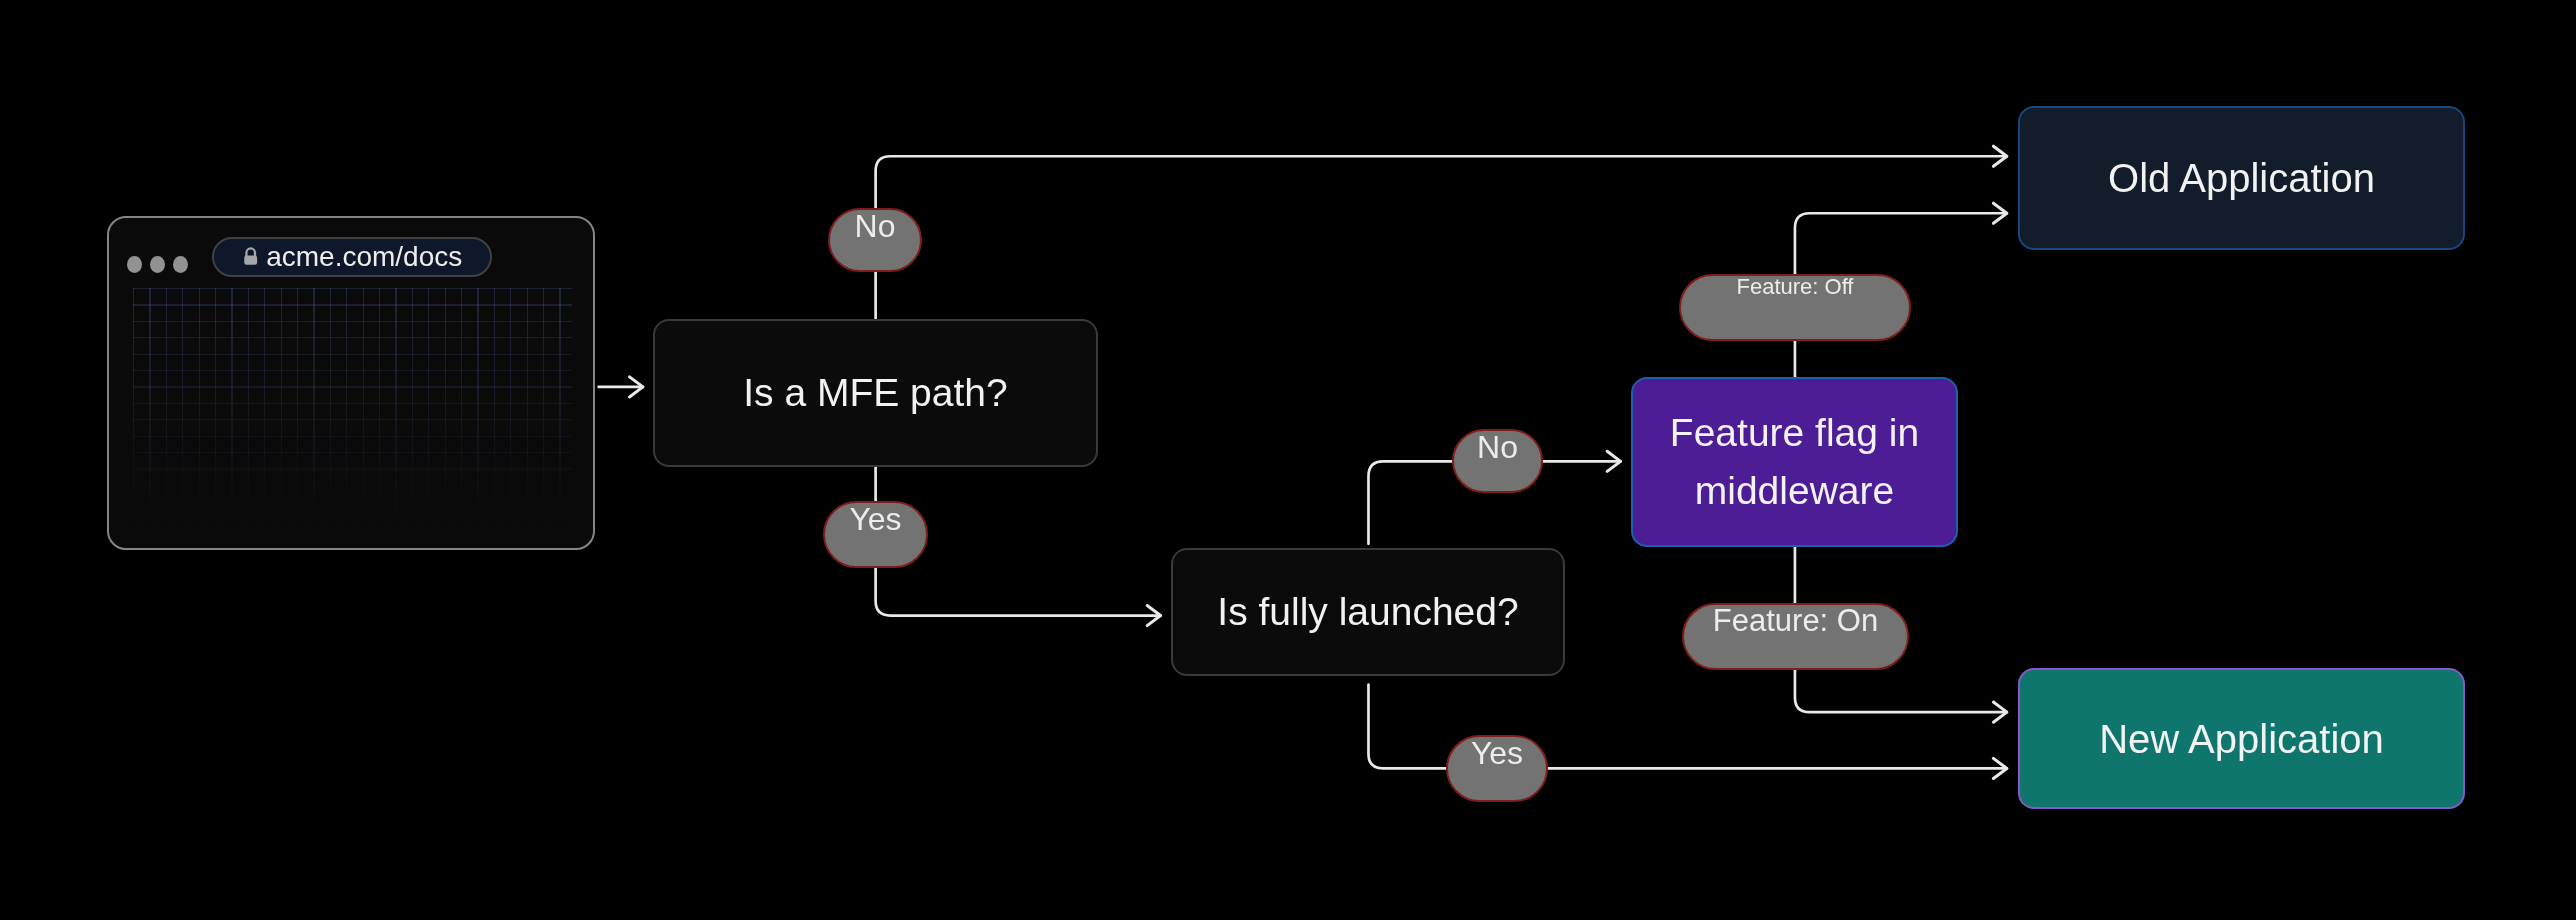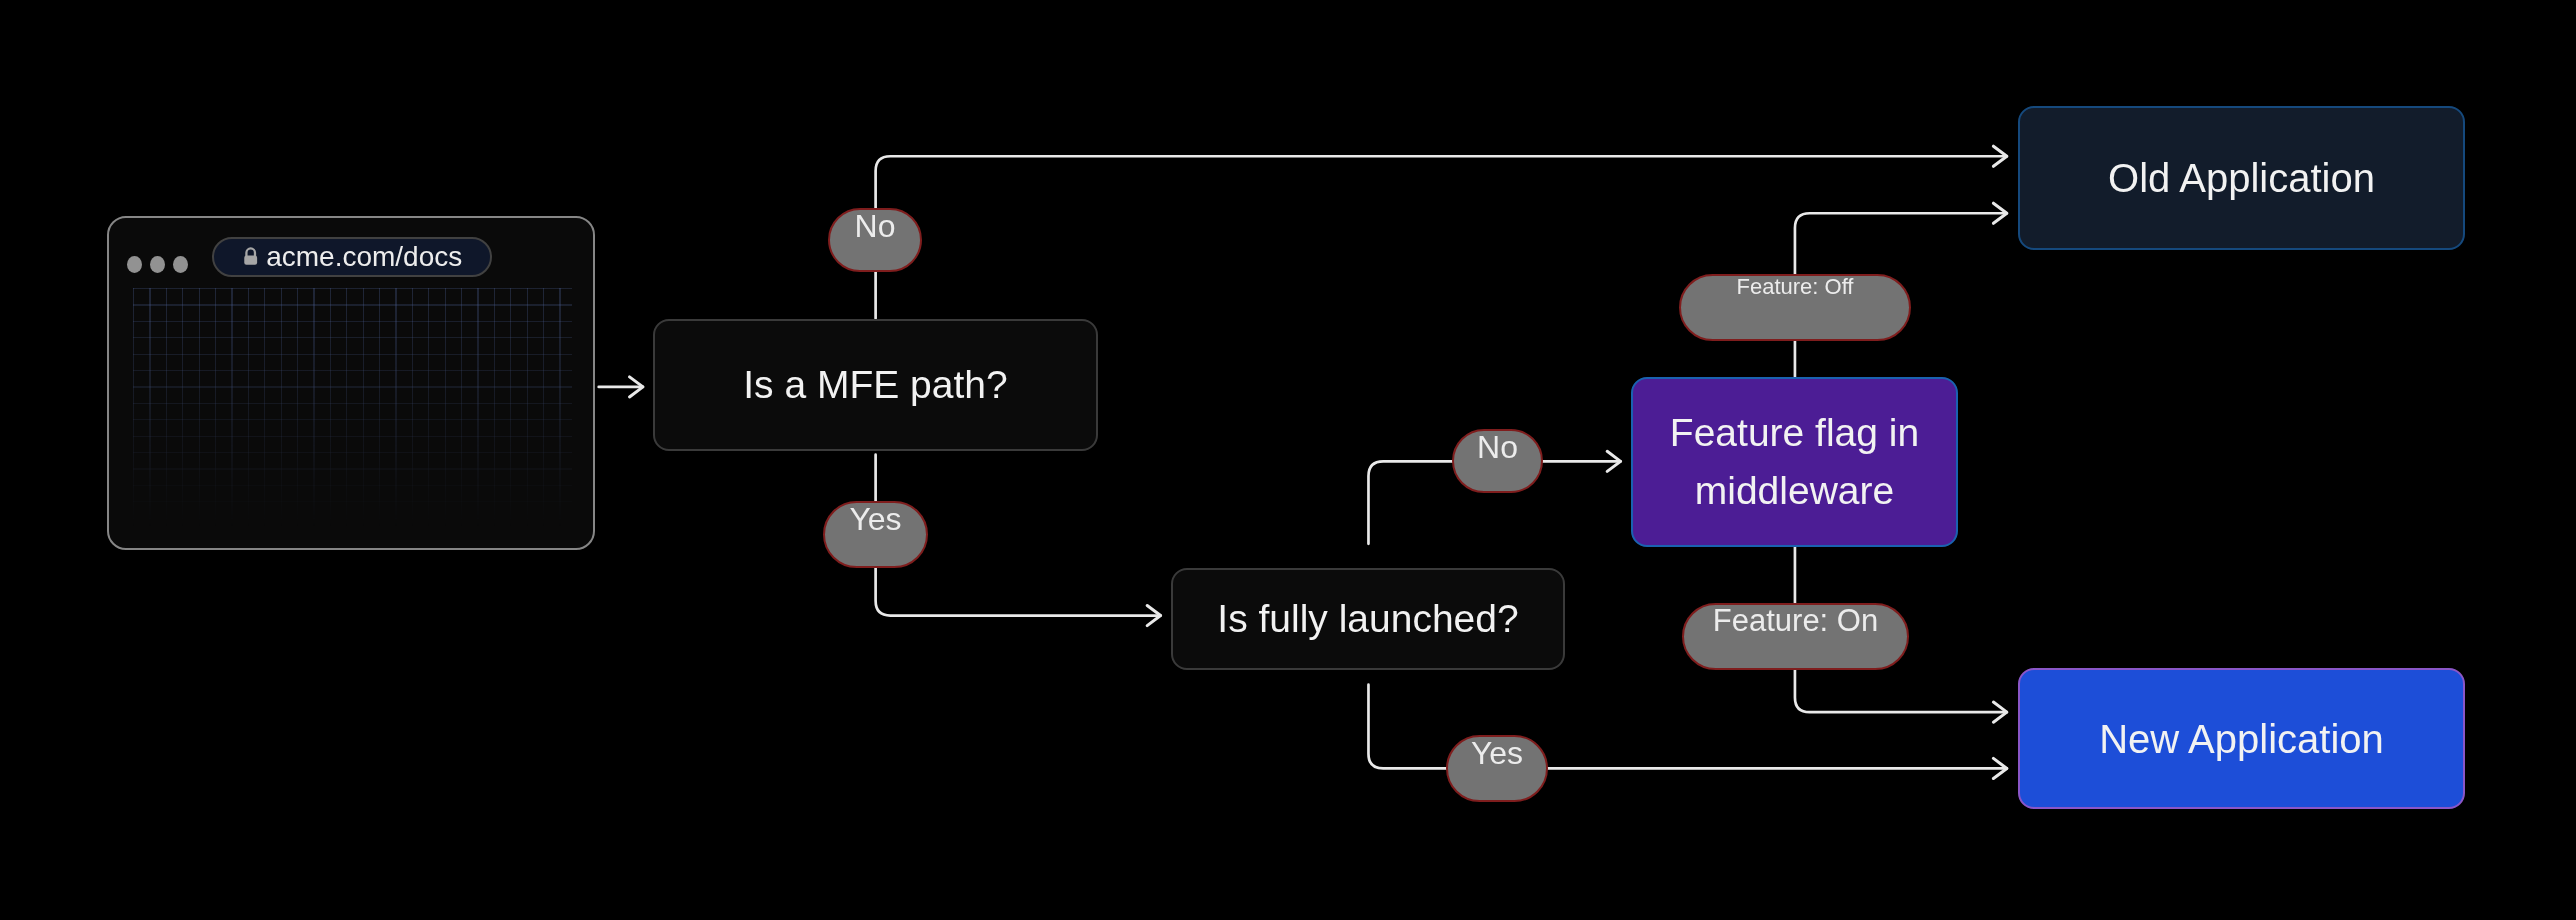--- a/index.html
+++ b/index.html
@@ -88,37 +88,37 @@
     justify-content: center;
     text-align: center;
     color: #f2f2f2;
     z-index: 2;
     border-radius: 16px;
     background: #0b0b0b;
     border: 2px solid #3a3a3a;
     font-size: 39px;
     line-height: 1.5;
   }
-  .node-mfe       { left: 653px;  top: 319px; width: 445px; height: 132px; }
-  .node-launched  { left: 1171px; top: 568px; width: 394px; height: 102px; }
+  .node-mfe       { left: 653px;  top: 319px; width: 445px; height: 148px; }
+  .node-launched  { left: 1171px; top: 548px; width: 394px; height: 128px; }
   .node-flag {
     left: 1631px; top: 377px; width: 327px; height: 170px;
     background: #4c1d95;
     border-color: #1a62b0;
     padding: 0 13.4px;
   }
   .node-old {
     left: 2018px; top: 106px; width: 447px; height: 144px;
     background: #121c2b;
     border: 2.7px solid #15497d;
     font-size: 40px;
   }
   .node-new {
     left: 2018px; top: 668px; width: 447px; height: 141px;
-    background: #1d4ed8;
+    background: #0f766e;
     border: 2.7px solid #8a56c8;
     font-size: 40px;
     justify-content: center;
   }
   
   .pill {
     position: absolute;
     box-sizing: border-box;
     display: flex;
     justify-content: center;

